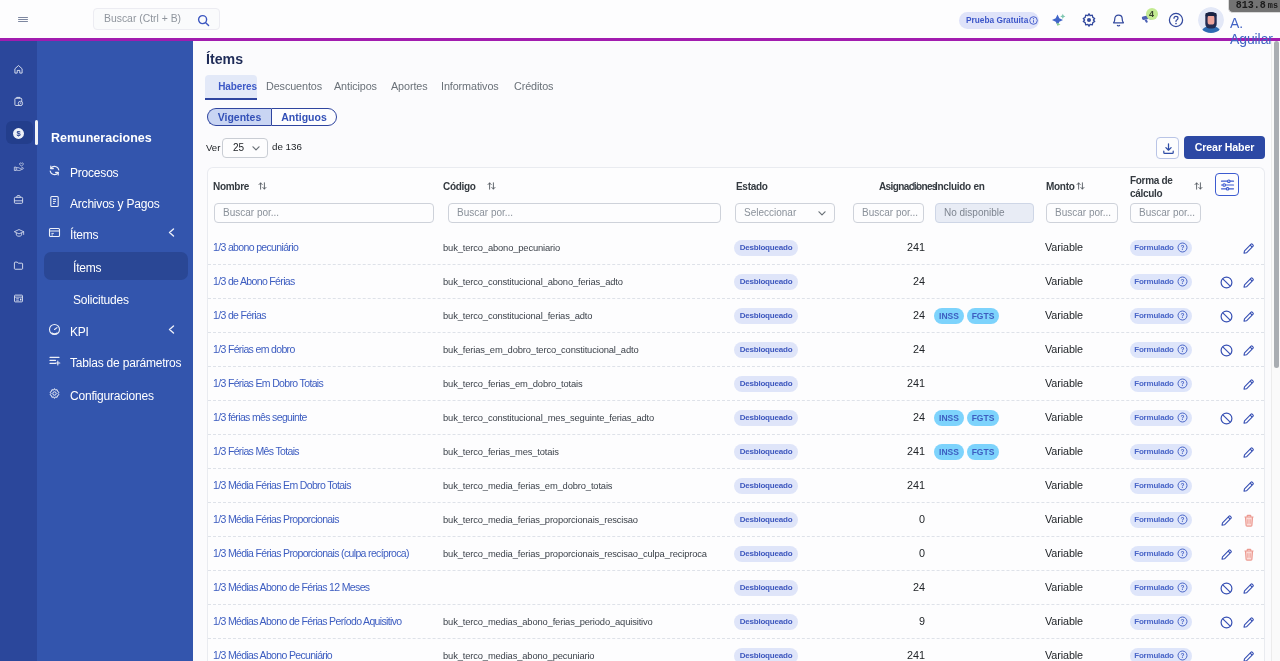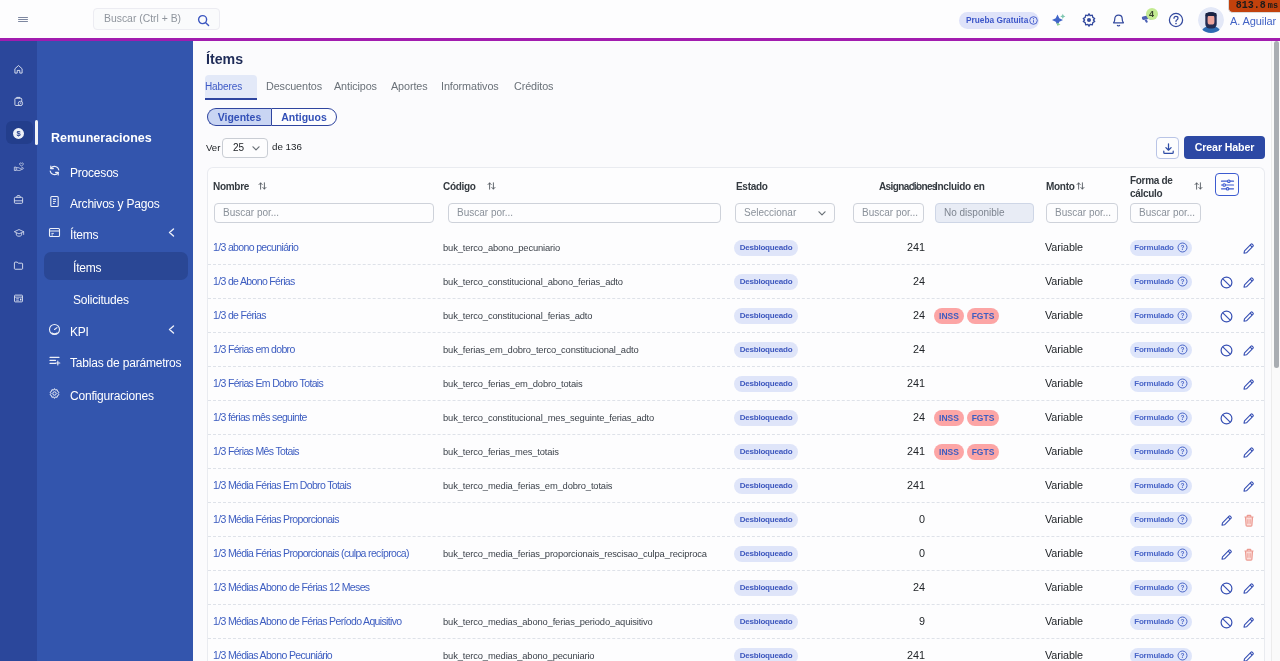--- a/index.html
+++ b/index.html
@@ -8,60 +8,60 @@
 .abs{position:absolute;}
 
 #topbar{position:absolute;left:0;top:0;width:1280px;height:41px;background:#fdfdfe;border-bottom:3px solid #a21caf;z-index:5;}
 #burger{position:absolute;left:18px;top:16.5px;width:10px;height:7px;}
 #burger div{height:1.2px;background:#7d87a0;margin-bottom:1.2px;border-radius:1px;}
 #search{position:absolute;left:93px;top:8px;width:127px;height:22px;background:#fafbfc;border:1px solid #ececf2;border-radius:4px;color:#8f959d;font-size:10.4px;line-height:20px;padding-left:10px;white-space:nowrap;}
 #search svg{position:absolute;right:9px;top:4.5px;}
 .pill-trial{position:absolute;left:959px;top:12px;width:80px;height:17px;background:#dfe3f9;border-radius:9px;color:#3c56c9;font-size:8.3px;font-weight:bold;line-height:17px;text-align:left;padding-left:7px;white-space:nowrap;}
 .tbicon{position:absolute;top:13px;}
 #avatar{position:absolute;left:1198px;top:7px;width:26px;height:26px;border-radius:50%;overflow:hidden;}
-#uname{position:absolute;left:1230px;top:15px;color:#4263c5;font-size:11px;letter-spacing:-.1px;}
-#ms{position:absolute;right:0;top:0;height:13px;background:#c2410c;border:1px solid #d9d9d9;border-top:none;border-right:none;border-radius:0 0 0 5px;z-index:9;font-family:"Liberation Mono",monospace;font-size:10px;font-weight:bold;color:#1a1a1a;line-height:12px;padding:0 2px 0 7px;}
+#uname{position:absolute;left:1230px;top:15px;color:#4263c5;font-size:14px;letter-spacing:-.1px;}
+#ms{position:absolute;right:0;top:0;height:13px;background:#737373;border:1px solid #d9d9d9;border-top:none;border-right:none;border-radius:0 0 0 5px;z-index:9;font-family:"Liberation Mono",monospace;font-size:10px;font-weight:bold;color:#1a1a1a;line-height:12px;padding:0 2px 0 7px;}
 #ms span{font-size:8.5px;font-weight:bold;}
 
 #rail{position:absolute;left:0;top:41px;width:37px;height:620px;background:#2b479b;}
 .ricon{position:absolute;left:0;width:37px;text-align:center;}
 .ricon svg{transform:scale(.72);transform-origin:center center;margin:0 auto;}
 #railsq{position:absolute;left:6px;top:80px;width:27px;height:23px;background:#233e8c;border-radius:6px;}
 #railbar{position:absolute;left:34.5px;top:79px;width:3px;height:25px;background:#f2f4f8;border-radius:2px;z-index:3;}
 #panel{position:absolute;left:37px;top:41px;width:156px;height:620px;background:#3355ad;}
 #logo{position:absolute;left:0;top:23px;width:156px;text-align:center;color:#fff;font-size:32px;font-weight:bold;letter-spacing:-.5px;}
 #mtitle{position:absolute;left:14px;top:90px;color:#fff;font-size:12.5px;font-weight:bold;}
 .mitem{position:absolute;left:0;width:156px;height:20px;color:#fff;font-size:12px;letter-spacing:-.2px;}
 .mitem .txt{position:absolute;left:33px;top:3px;}
 .mitem > svg{position:absolute;left:11px;top:1px;}
 .mitem .chev svg{position:absolute;left:0;top:0;}
 .mitem .chev{position:absolute;left:131px;top:3px;width:7px;height:9px;}
 .msub{position:absolute;left:36px;color:#fff;font-size:12px;letter-spacing:-.2px;}
 #subhl{position:absolute;left:7px;top:211px;width:144px;height:28px;background:#2a4795;border-radius:7px;}
 h1{position:absolute;left:206px;top:51px;font-size:14.2px;color:#1f2c58;font-weight:bold;}
 .tab{position:absolute;top:75px;height:22px;font-size:10.8px;color:#6a7178;line-height:23px;letter-spacing:-.1px;}
-#tab-active{left:205px;width:52px;background:#e3e9f8;border-radius:4px 4px 0 0;color:#3d59c6;font-weight:normal;text-align:left;border-bottom:2.5px solid #2f459f;height:25px;font-size:10px;}
+#tab-active{left:205px;width:52px;background:#e3e9f8;border-radius:4px 4px 0 0;color:#3d59c6;font-weight:bold;text-align:right;border-bottom:2.5px solid #2f459f;height:25px;font-size:10px;}
 .seg{position:absolute;top:108px;height:18px;font-size:10.5px;font-weight:bold;color:#3350b7;line-height:17px;text-align:center;}
 #seg1{left:207px;width:64px;background:#c9d5f3;border:1px solid #2f459f;border-radius:9px 0 0 9px;border-right:none;}
 #seg2{left:271px;width:66px;background:#fdfdfe;border:1px solid #2f459f;border-radius:0 9px 9px 0;}
 #verlbl{position:absolute;left:206px;top:142px;font-size:9.6px;color:#212529;}
 #versel{position:absolute;left:222px;top:138px;width:46px;height:20px;border:1px solid #c9cdd4;border-radius:4px;background:#fdfdfe;font-size:10px;color:#212529;line-height:18px;padding-left:10px;}
 #de136{position:absolute;left:272px;top:141px;font-size:9.8px;color:#212529;}
 #dlbtn{position:absolute;left:1156px;top:137px;width:23px;height:22px;border:1px solid #b9c4e6;border-radius:4px;background:#fdfdfe;}
 #crear{position:absolute;left:1184px;top:136px;width:81px;height:22.5px;background:#2c48a4;border-radius:4px;color:#fff;font-size:10.6px;font-weight:bold;text-align:center;line-height:22.5px;letter-spacing:-.1px;}
 
 #card{position:absolute;left:207px;top:167px;width:1058px;height:500px;background:#fdfdfe;border:1px solid #e9ebf0;border-radius:6px 6px 0 0;border-bottom:none;}
 .th{position:absolute;font-size:10px;font-weight:bold;color:#343a40;letter-spacing:-.3px;}
 .inp{position:absolute;top:203px;height:20px;border:1px solid #ced2da;border-radius:4px;background:#fdfdfe;font-size:10px;color:#8a919a;line-height:18px;padding-left:8px;white-space:nowrap;overflow:hidden;}
 .row{position:absolute;left:208px;width:1056px;height:34px;border-bottom:1px dashed #dee2e9;}
 .lnk{position:absolute;left:5px;top:0;line-height:33px;font-size:10.5px;color:#3d5dc0;letter-spacing:-.65px;white-space:nowrap;}
 .cod{position:absolute;left:235px;top:0;line-height:33px;font-size:9.4px;color:#3d434b;letter-spacing:-.15px;white-space:nowrap;}
 .est{position:absolute;left:526px;top:9px;width:64px;height:16px;background:#dfe5f9;border-radius:8px;color:#3e58be;font-size:8px;font-weight:bold;text-align:center;line-height:16px;letter-spacing:-.2px;}
 .num{position:absolute;left:637px;top:0;width:80px;line-height:33px;font-size:10.8px;color:#212529;text-align:right;}
-.bdg{position:absolute;top:9px;height:16px;background:#fca5a5;border-radius:8px;color:#3d5dc0;font-size:8.5px;font-weight:bold;text-align:center;line-height:16px;}
+.bdg{position:absolute;top:9px;height:16px;background:#7dd3fc;border-radius:8px;color:#3d5dc0;font-size:8.5px;font-weight:bold;text-align:center;line-height:16px;}
 .var{position:absolute;left:837px;top:0;line-height:33px;font-size:10.8px;color:#212529;letter-spacing:-.1px;}
 .fpill{position:absolute;left:922px;top:9.5px;width:62px;height:15.5px;background:#dee5fa;border-radius:8px;color:#4a66c8;font-size:8px;font-weight:bold;letter-spacing:-.2px;display:flex;align-items:center;justify-content:center;gap:3px;white-space:nowrap;}
 .act{position:absolute;top:11px;}
 #vscroll{position:absolute;right:0;top:41px;width:9px;height:620px;background:#fafafa;border-left:1px solid #ececec;z-index:8;}
 #vthumb{position:absolute;left:2px;top:0;width:5px;height:327px;background:#a9adb2;border-radius:3px;}
 </style></head><body>
 
 <div id="topbar">
 <div id="burger">
       <div></div>
@@ -490,20 +490,21 @@
       </svg></span>
 <span class="act" style="left:1034px;">
       <svg width="13" height="13" viewBox="0 0 13 13" fill="none" style="">
         <path d="M2 11.2 l.5 -2.4 6.6 -6.6 c.3 -.3 .8 -.3 1.1 0 l.9 .9 c.3 .3 .3 .8 0 1.1 l-6.6 6.6 Z" stroke="#3750b4" stroke-width="1.1" stroke-linejoin="round"></path>
         <path d="M8.2 3.1 l1.9 1.9" stroke="#3750b4" stroke-width="1.1"></path>
       </svg>
     </span>
 </div>
 <div class="row" style="top:502.5px;">
 <span class="lnk">1/3 Média Férias Proporcionais</span>
+<span class="cod">buk_terco_media_ferias_proporcionais_rescisao</span>
 <span class="est">Desbloqueado</span>
 <span class="num">0</span>
 <span class="var">Variable</span>
 <span class="fpill">Formulado <svg width="11" height="11" viewBox="0 0 11 11" fill="none" style="">
         <circle cx="5.5" cy="5.5" r="4.5" stroke="#4a66c8" stroke-width="1"></circle>
         <text x="5.5" y="8" font-family="Liberation Sans" font-size="6.5" font-weight="bold" fill="#4a66c8" text-anchor="middle">?</text>
       </svg></span>
 <span class="act" style="left:1012px;">
       <svg width="13" height="13" viewBox="0 0 13 13" fill="none" style="">
         <path d="M2 11.2 l.5 -2.4 6.6 -6.6 c.3 -.3 .8 -.3 1.1 0 l.9 .9 c.3 .3 .3 .8 0 1.1 l-6.6 6.6 Z" stroke="#3750b4" stroke-width="1.1" stroke-linejoin="round"></path>

